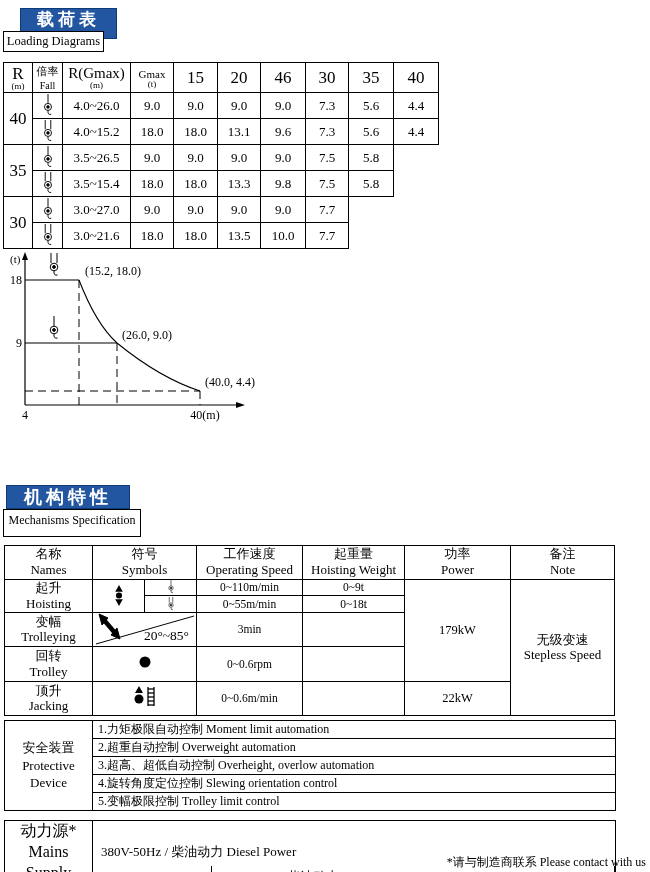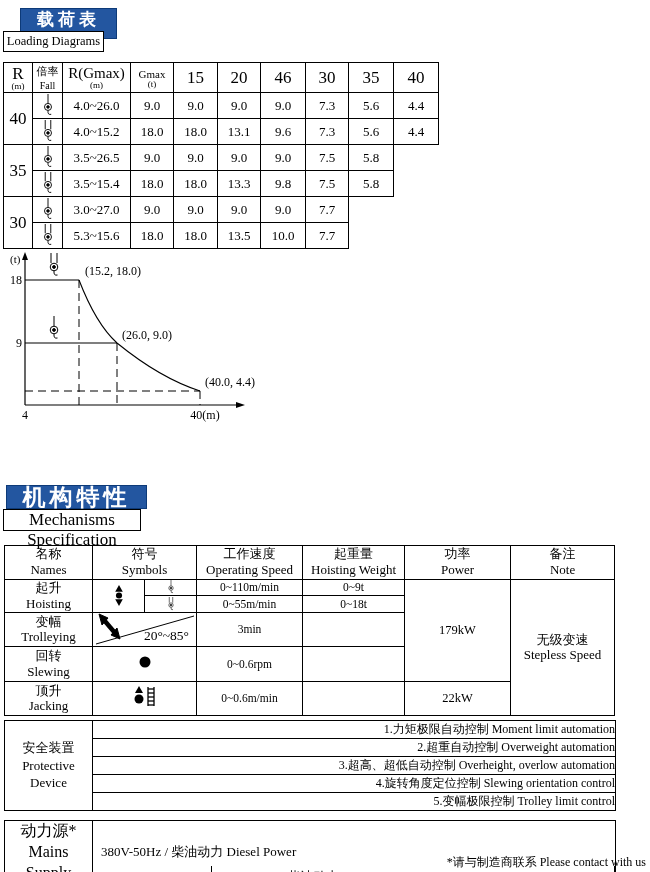--- a/index.html
+++ b/index.html
@@ -35,21 +35,21 @@
   .stack div{line-height:1.2;font-size:13px}
   .spd{font-size:11.5px}
   .smallfall svg{height:15px;display:inline-block;vertical-align:middle}
   .arrowcell svg{height:21px;display:inline-block;vertical-align:middle}
   .symwide{position:relative}
   .symwide .angle{position:absolute;right:7px;bottom:2px;font-size:13.5px}
   .symwide svg.diag{position:absolute;left:0;top:0}
   
   .st{width:611px}
   .st td{font-size:12px;height:18px}
-  .st td.item{text-align:right;padding-left:5px}
+  .st td.item{text-align:left;padding-left:5px}
   .st .lbl div{font-size:13px;line-height:1.35}
   .ms{width:611px}
   .ms td{height:32px}
   .ms .lbl div{font-size:16px;line-height:1.3}
   .ms .val{text-align:left;padding-left:8px;font-size:13px}
   .footer{font-size:12px;text-align:right}
   .clipped{overflow:hidden;border-left:1px solid #000;border-right:1px solid #000}
   .clipped .div{position:absolute;left:206px;top:0;width:1px;height:6px;background:#000}
   .clipped span{position:absolute;left:212px;top:2px;font-size:13px;white-space:nowrap}
 </style>
@@ -169,21 +169,21 @@
         <td>7.7</td>
       </tr>
       <tr>
         <td class="fallcell"><svg width="16" height="26" viewBox="0 0 16 26" stroke="#000" fill="none">
             <line x1="5" y1="0" x2="5" y2="10"></line>
             <line x1="11" y1="0" x2="11" y2="10"></line>
             <circle cx="8" cy="14" r="3.8"></circle>
             <circle cx="8" cy="14" r="1.4" fill="#000"></circle>
             <path d="M8 18 q-0.5 5 3.5 4"></path>
           </svg></td>
-        <td>5.3~15.6</td>
+        <td>3.0~21.6</td>
         <td>18.0</td>
         <td>18.0</td>
         <td>13.5</td>
         <td>10.0</td>
         <td>7.7</td>
       </tr>
     </tbody>
 </table>
 
 <svg class="abs chart" style="left:8px;top:250px" width="330" height="178" viewBox="0 0 330 178">
@@ -225,22 +225,22 @@
     <line x1="8" y1="0" x2="8" y2="10"></line>
     <circle cx="8" cy="14" r="3.8"></circle>
       <circle cx="8" cy="14" r="1.4" fill="#000"></circle>
     <path d="M8 18 q-0.5 5 3.5 4"></path>
   </g>
 </svg>
 
 <div class="abs" style="left:320px;top:352px;width:330px">
 </div>
 
-<div class="abs bluebox" style="left:6px;top:485px;width:141px;height:24px;font-size:23px;line-height:23px">机构特性</div>
-<div class="abs enbox" style="left:3px;top:509px;width:138px;height:22px;font-size:17px;line-height:20px">Mechanisms Specification</div>
+<div class="abs bluebox" style="left:6px;top:485px;width:124px;height:24px;font-size:18px;line-height:23px">机构特性</div>
+<div class="abs enbox" style="left:3px;top:509px;width:138px;height:28px;font-size:12px;line-height:20px">Mechanisms Specification</div>
 
 <table class="abs mt" style="left:4px;top:545px">
   <colgroup>
     <col style="width:88px">
       <col style="width:52px">
       <col style="width:52px">
       <col style="width:106px">
     <col style="width:102px">
       <col style="width:106px">
       <col style="width:104px">
@@ -324,21 +324,21 @@
         </g>
       </svg>
       <span class="angle">20°~85°</span>
     </td>
     <td class="spd">3min</td>
     <td></td>
   </tr>
   <tr style="height:35px">
     <td class="stack">
           <div>回转</div>
-          <div>Slewing</div>
+          <div>Trolley</div>
         </td>
     <td colspan="2">
       <svg width="14" height="14" viewBox="0 0 14 14">
         <circle cx="7" cy="7" r="5.5" fill="#000"></circle>
       </svg>
     </td>
     <td class="spd">0~0.6rpm</td>
     <td></td>
   </tr>
   <tr style="height:34px">

